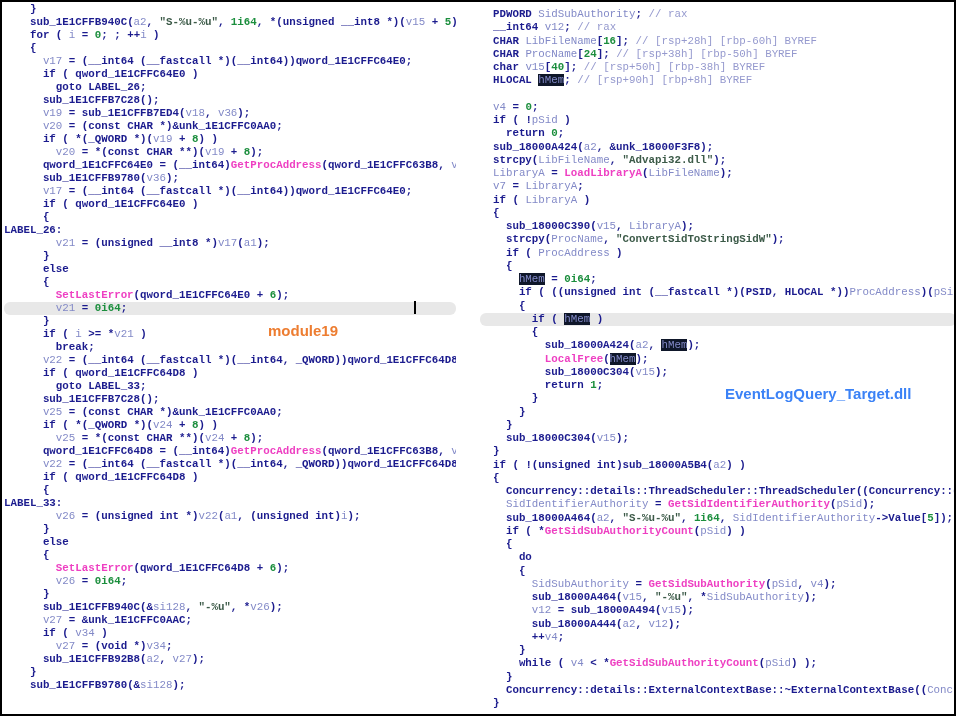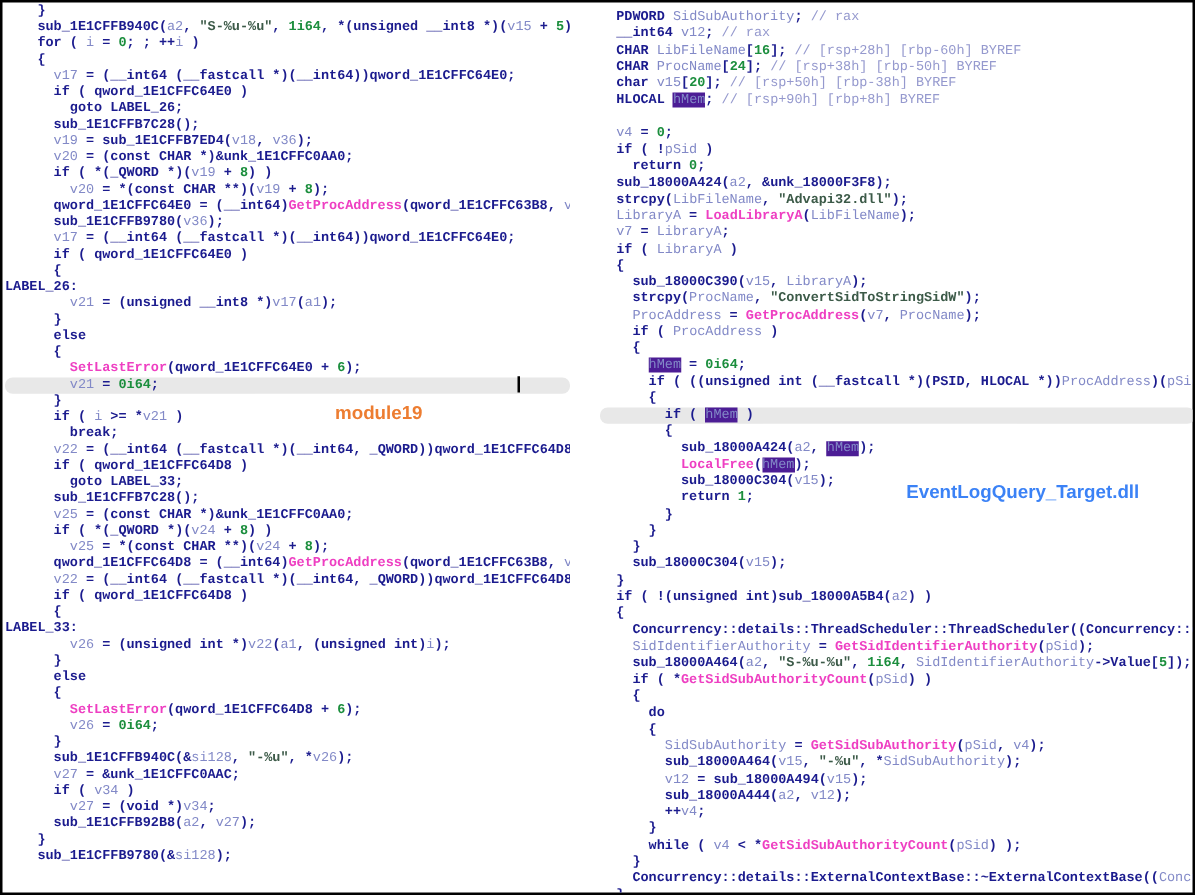--- a/index.html
+++ b/index.html
@@ -16,21 +16,21 @@
   }
   #panel-left .cl{font-size:10.8px;line-height:13px;height:13px;}
   #panel-right .cl{font-size:10.8px;line-height:13.25px;height:13.25px;}
   .cl.cur{background:#e8e8e8;border-radius:6px;}
   .cl span.v{color:#8289c7;font-weight:normal;}
   .cl span.c{color:#9599ce;font-weight:normal;}
   .cl span.s{color:#3c5a48;}
   .cl span.n{color:#1b8e3d;}
   .cl span.a{color:#ee3fc2;}
   .cl span.k,.cl span.g{color:#1b1b8e;}
-  .cl span.hl{background:#4c1d95;}
+  .cl span.hl{background:#0f172a;}
   #caret{position:absolute;width:2px;height:13px;background:#000;}
   .ann{
     position:absolute;font-family:"Liberation Sans","DejaVu Sans",sans-serif;
     font-size:15px;font-weight:bold;white-space:nowrap;
   }
 </style>
 </head>
 <body>
 
 <div id="frame">
@@ -87,35 +87,34 @@
       <div class="cl">        <span class="v">v27</span> = (<span class="k">void</span> *)<span class="v">v34</span>;</div>
       <div class="cl">      <span class="g">sub_1E1CFFB92B8</span>(<span class="v">a2</span>, <span class="v">v27</span>);</div>
       <div class="cl">    }</div>
       <div class="cl">    <span class="g">sub_1E1CFFB9780</span>(&amp;<span class="v">si128</span>);</div>
     </div>
   <div id="panel-right" class="panel">
       <div class="cl">  <span class="k">PDWORD</span> <span class="v">SidSubAuthority</span>; <span class="c">// rax</span></div>
       <div class="cl">  <span class="k">__int64</span> <span class="v">v12</span>; <span class="c">// rax</span></div>
       <div class="cl">  <span class="k">CHAR</span> <span class="v">LibFileName</span>[<span class="n">16</span>]; <span class="c">// [rsp+28h] [rbp-60h] BYREF</span></div>
       <div class="cl">  <span class="k">CHAR</span> <span class="v">ProcName</span>[<span class="n">24</span>]; <span class="c">// [rsp+38h] [rbp-50h] BYREF</span></div>
-      <div class="cl">  <span class="k">char</span> <span class="v">v15</span>[<span class="n">20</span>]; <span class="c">// [rsp+50h] [rbp-38h] BYREF</span></div>
+      <div class="cl">  <span class="k">char</span> <span class="v">v15</span>[<span class="n">40</span>]; <span class="c">// [rsp+50h] [rbp-38h] BYREF</span></div>
       <div class="cl">  <span class="k">HLOCAL</span> <span class="v hl">hMem</span>; <span class="c">// [rsp+90h] [rbp+8h] BYREF</span></div>
       <div class="cl">&nbsp;</div>
       <div class="cl">  <span class="v">v4</span> = <span class="n">0</span>;</div>
       <div class="cl">  <span class="k">if</span> ( !<span class="v">pSid</span> )</div>
       <div class="cl">    <span class="k">return</span> <span class="n">0</span>;</div>
       <div class="cl">  <span class="g">sub_18000A424</span>(<span class="v">a2</span>, &amp;<span class="g">unk_18000F3F8</span>);</div>
       <div class="cl">  <span class="g">strcpy</span>(<span class="v">LibFileName</span>, <span class="s">"Advapi32.dll"</span>);</div>
       <div class="cl">  <span class="v">LibraryA</span> = <span class="a">LoadLibraryA</span>(<span class="v">LibFileName</span>);</div>
       <div class="cl">  <span class="v">v7</span> = <span class="v">LibraryA</span>;</div>
       <div class="cl">  <span class="k">if</span> ( <span class="v">LibraryA</span> )</div>
       <div class="cl">  {</div>
       <div class="cl">    <span class="g">sub_18000C390</span>(<span class="v">v15</span>, <span class="v">LibraryA</span>);</div>
       <div class="cl">    <span class="g">strcpy</span>(<span class="v">ProcName</span>, <span class="s">"ConvertSidToStringSidW"</span>);</div>
-      <div class="cl">    <span class="v">ProcAddress</span> = <span class="a">GetProcAddress</span>(<span class="v">v7</span>, <span class="v">ProcName</span>);</div>
       <div class="cl">    <span class="k">if</span> ( <span class="v">ProcAddress</span> )</div>
       <div class="cl">    {</div>
       <div class="cl">      <span class="v hl">hMem</span> = <span class="n">0i64</span>;</div>
       <div class="cl">      <span class="k">if</span> ( ((<span class="k">unsigned</span> <span class="k">int</span> (<span class="k">__fastcall</span> *)(<span class="k">PSID</span>, <span class="k">HLOCAL</span> *))<span class="v">ProcAddress</span>)(<span class="v">pSid</span>, &amp;</div>
       <div class="cl">      {</div>
       <div class="cl cur">        <span class="k">if</span> ( <span class="v hl">hMem</span> )</div>
       <div class="cl">        {</div>
       <div class="cl">          <span class="g">sub_18000A424</span>(<span class="v">a2</span>, <span class="v hl">hMem</span>);</div>
       <div class="cl">          <span class="a">LocalFree</span>(<span class="v hl">hMem</span>);</div>
       <div class="cl">          <span class="g">sub_18000C304</span>(<span class="v">v15</span>);</div>

